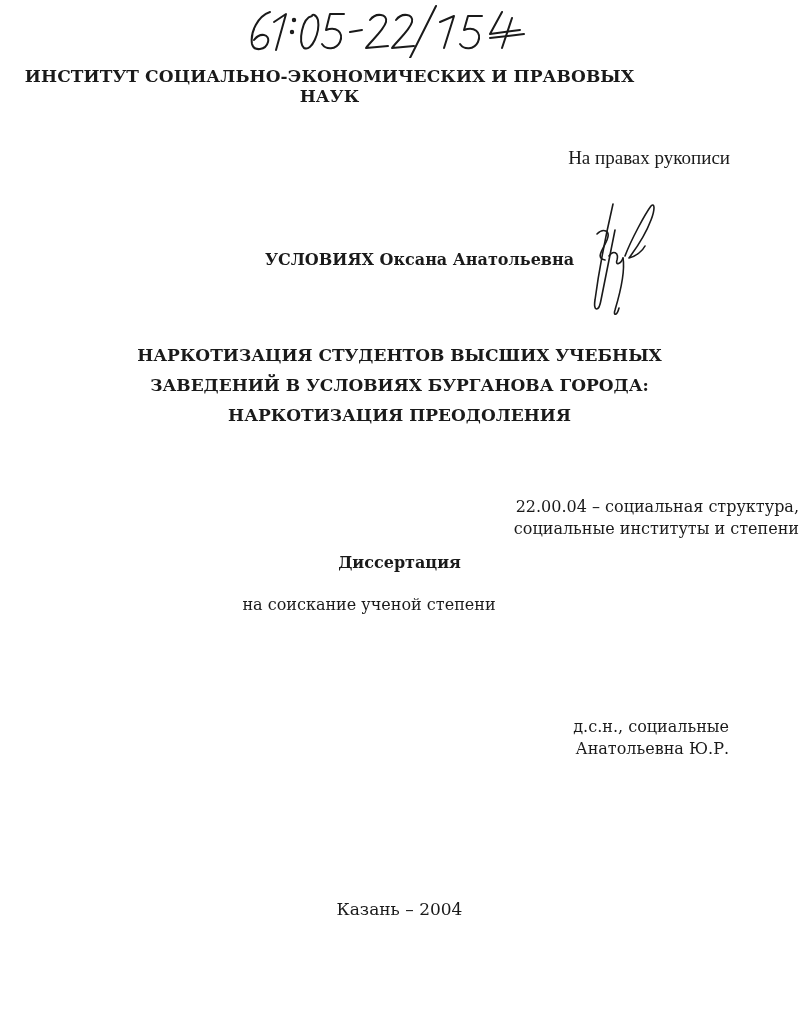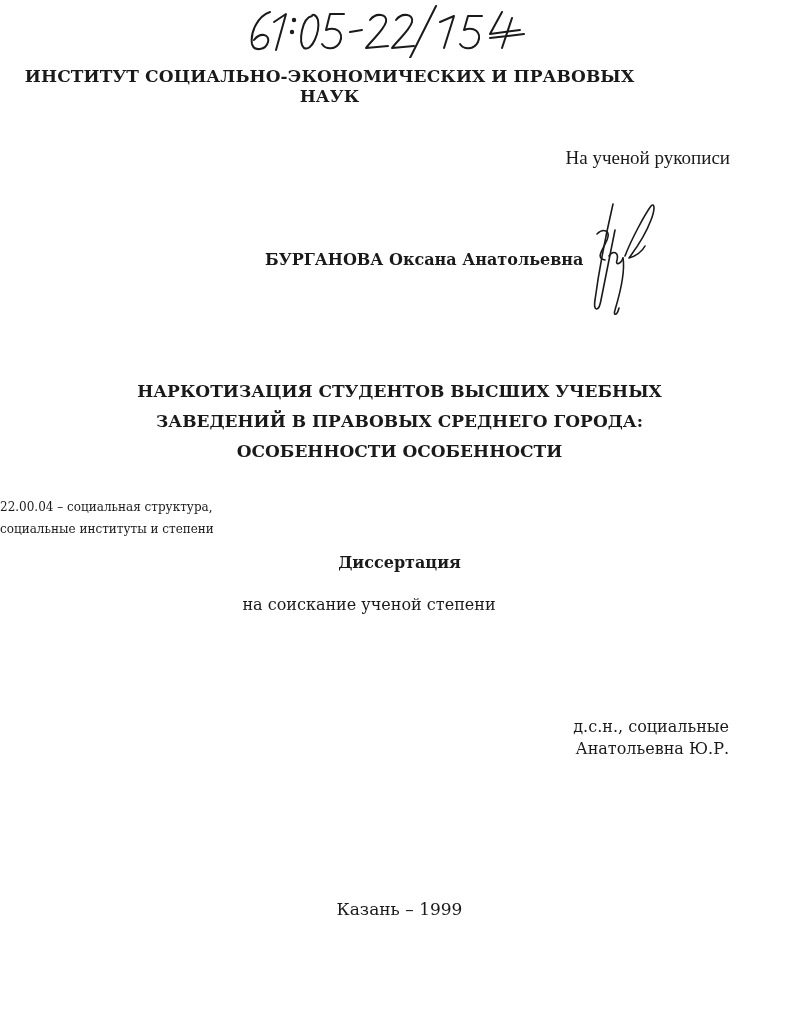--- a/index.html
+++ b/index.html
@@ -19,25 +19,25 @@
     .rights {
       right: 69px; top: 147px; font-size: 17px;
       font-family: "Liberation Serif", serif; font-size: 19px;
     }
     .author {
       left: 265px; top: 250px; font-weight: bold; font-size: 16px;
     }
     .signature { left: 585px; top: 200px; width: 75px; height: 120px; }
     .title {
       left: 0; width: 799px; top: 340px; text-align: center;
-      font-weight: bold; font-size: 17px; line-height: 30px; margin-top: 36px;
+      font-weight: bold; font-size: 17px; line-height: 30px;
     }
     .specialty {
-      left: 0; width: 799px; top: 496px; text-align: left;
-      font-size: 12px; line-height: 22px;
+      left: 0; width: 799px; top: 496px; text-align: right;
+      font-size: 16px; line-height: 22px;
     }
     .diss {
       left: 0; width: 799px; top: 553px; text-align: center;
       font-weight: bold; font-size: 16px;
     }
     .degree {
       left: 0; width: 738px; top: 594px; text-align: center;
       font-size: 16px; line-height: 22px;
     }
     .supervisor {
@@ -81,51 +81,51 @@
 
       <path d="M262 10 L250 32 L280 28"></path>
       <path d="M272 16 L262 46"></path>
       <path d="M250 36 L284 32"></path>
     </g>
   </svg>
 </div>
 
 <div class="abs institute">ИНСТИТУТ СОЦИАЛЬНО-ЭКОНОМИЧЕСКИХ И ПРАВОВЫХ НАУК</div>
 
-<div class="abs rights">На ученой рукописи</div>
+<div class="abs rights">На правах рукописи</div>
 
-<div class="abs author">БУРГАНОВА Оксана Анатольевна</div>
+<div class="abs author">УСЛОВИЯХ Оксана Анатольевна</div>
 
 <div class="abs signature">
   <svg width="75" height="120" viewBox="0 0 75 120">
     <g fill="none" stroke="#1a1a1a" stroke-width="1.6" stroke-linecap="round" stroke-linejoin="round">
       <path d="M28 4 C22 30 14 70 10 100 C8 112 14 112 16 100 C20 80 26 50 30 30"></path>
       <path d="M12 34 C18 28 26 30 22 40 C18 50 10 58 20 60"></path>
       <path d="M24 56 C28 50 34 52 32 60 C30 66 36 64 38 58"></path>
       <path d="M38 58 C40 70 36 90 30 110 C28 116 32 116 34 108"></path>
       <path d="M40 56 C46 40 60 14 66 6 C70 2 70 10 66 20 C60 36 50 50 44 58 C52 56 58 50 60 46"></path>
     </g>
   </svg>
 </div>
 
 <div class="abs title">
   <div>НАРКОТИЗАЦИЯ СТУДЕНТОВ ВЫСШИХ УЧЕБНЫХ</div>
-  <div>ЗАВЕДЕНИЙ В ПРАВОВЫХ СРЕДНЕГО ГОРОДА:</div>
-  <div>ОСОБЕННОСТИ ОСОБЕННОСТИ</div>
+  <div>ЗАВЕДЕНИЙ В УСЛОВИЯХ БУРГАНОВА ГОРОДА:</div>
+  <div>НАРКОТИЗАЦИЯ ПРЕОДОЛЕНИЯ</div>
 </div>
 
 <div class="abs specialty">
   <div>22.00.04 – социальная структура,</div>
   <div>социальные институты и степени</div>
 </div>
 
 <div class="abs diss">Диссертация</div>
 
 <div class="abs degree">
   <div>на соискание ученой степени</div>
 </div>
 
 <div class="abs supervisor">
   <div>д.с.н., социальные</div>
   <div>Анатольевна Ю.Р.</div>
 </div>
 
-<div class="abs city">Казань – 1999</div>
+<div class="abs city">Казань – 2004</div>
 
 </body></html>

